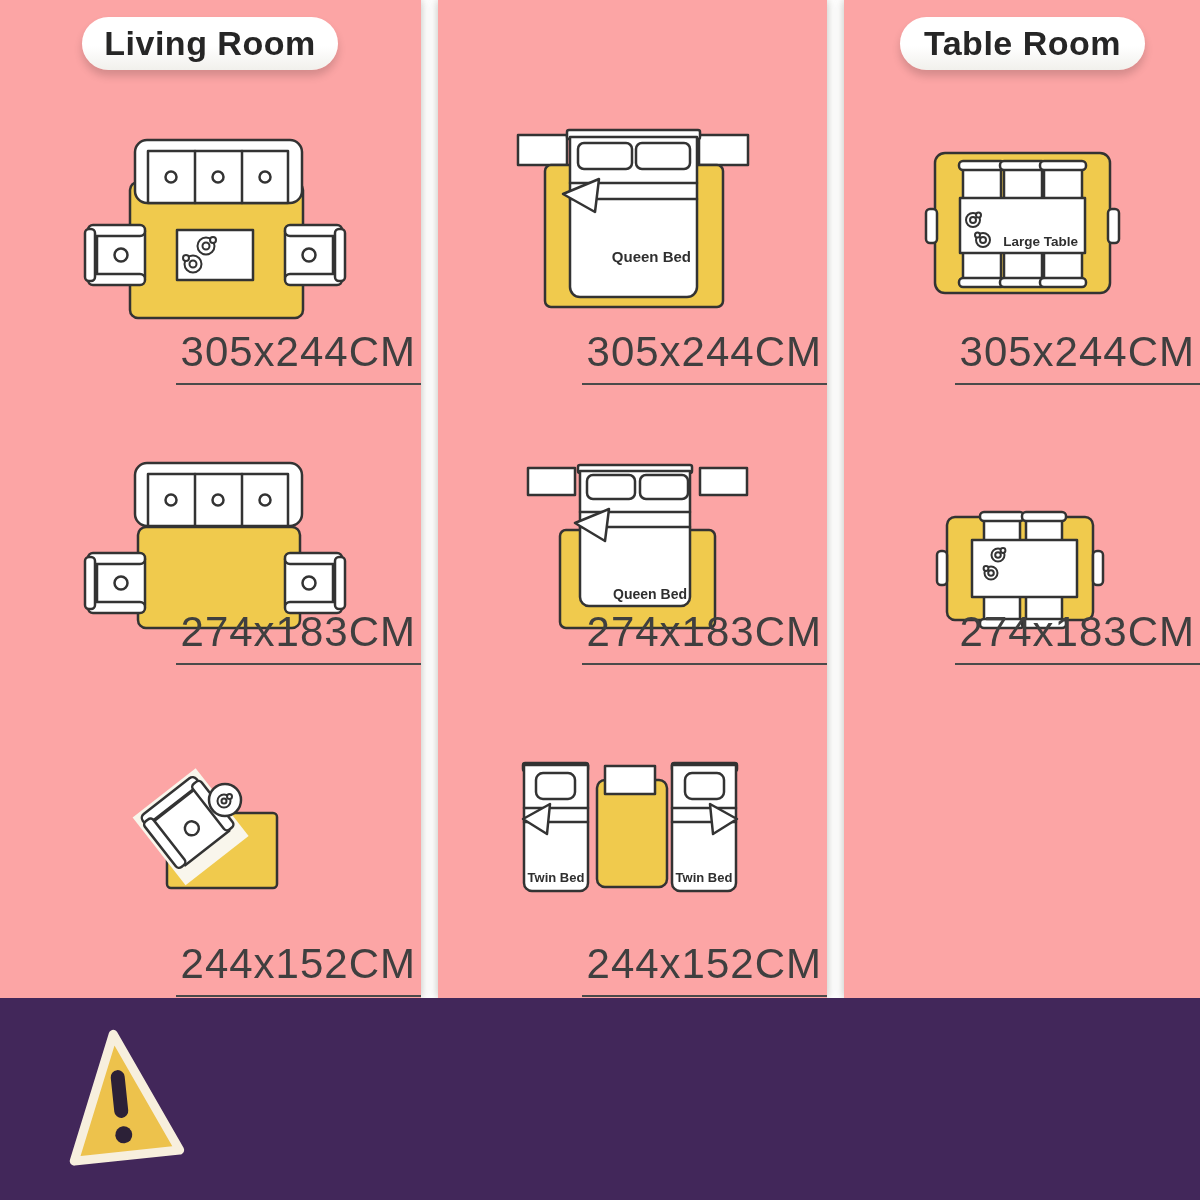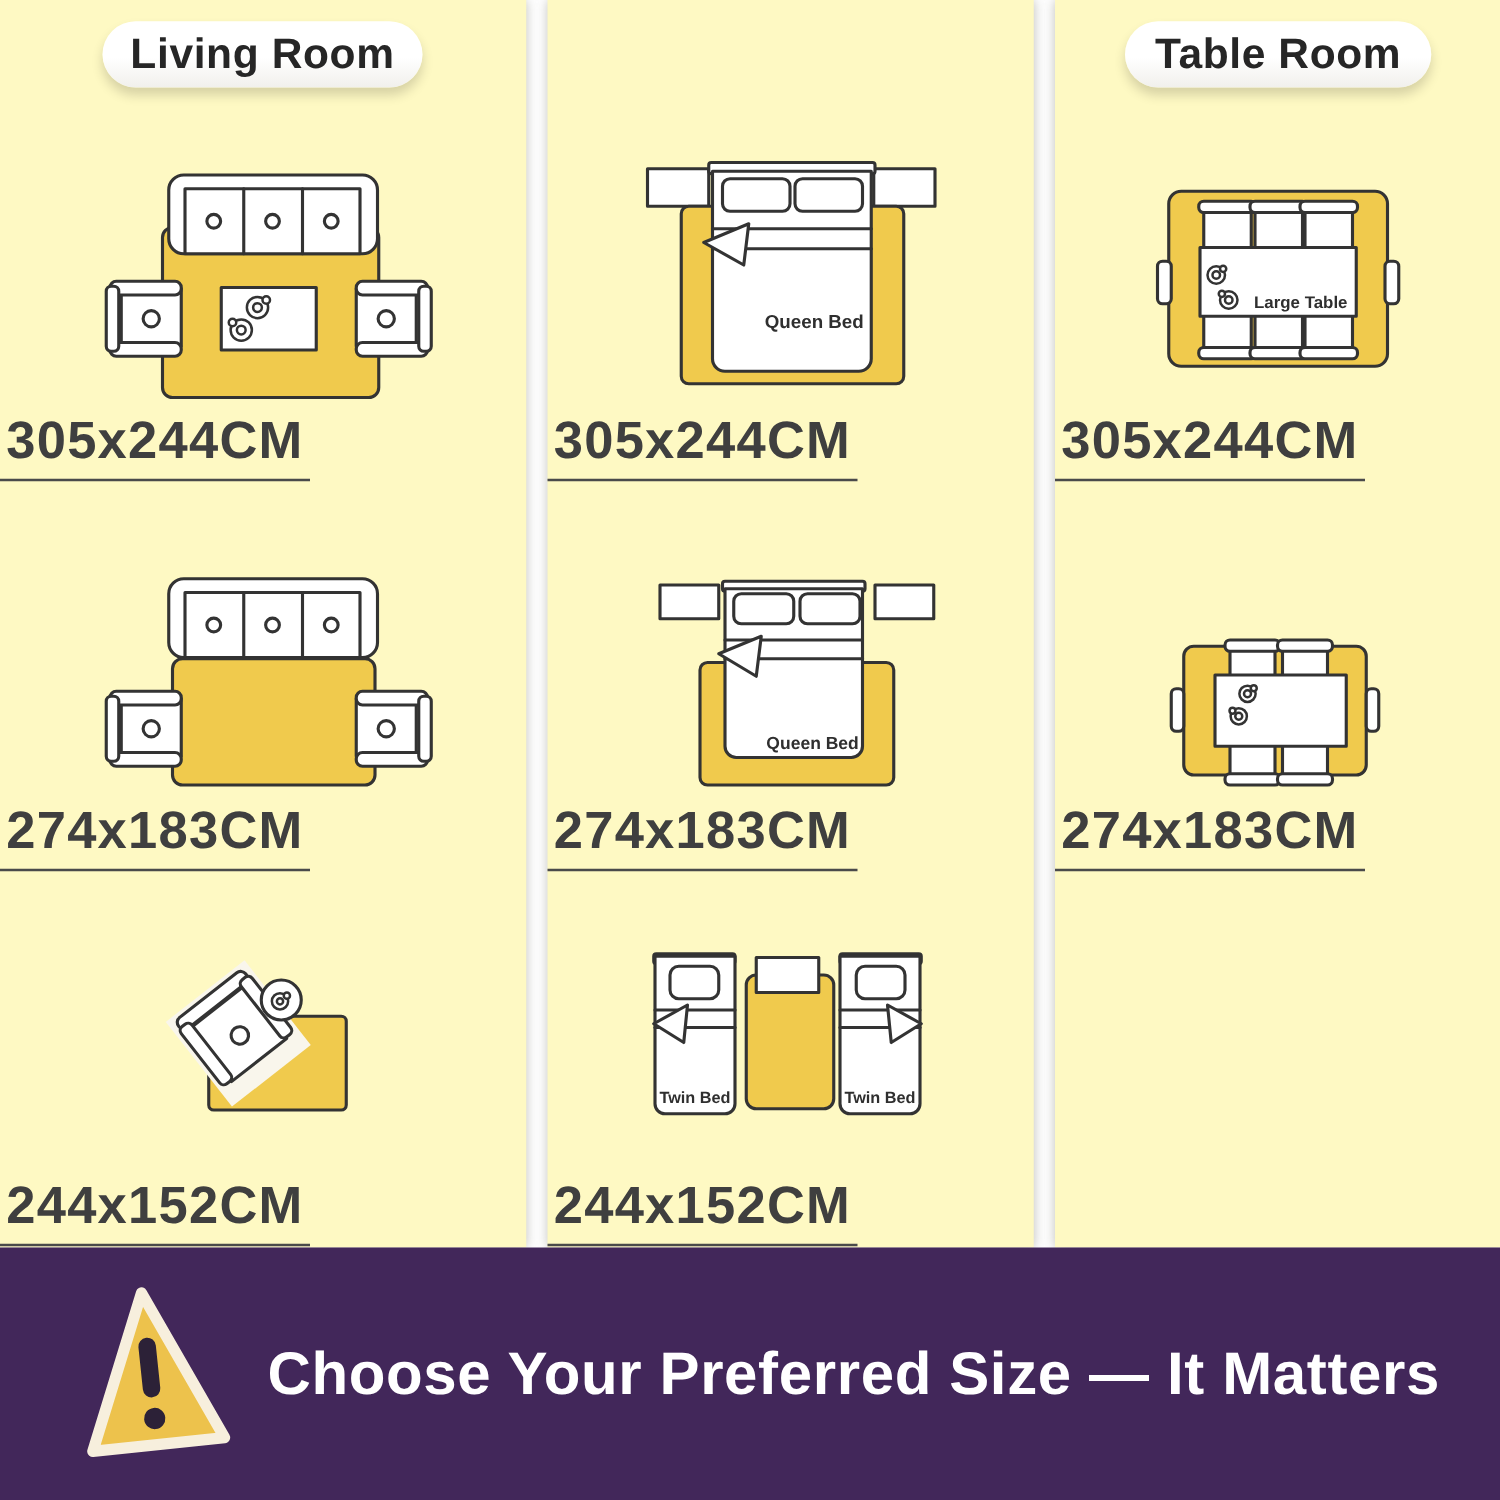--- a/index.html
+++ b/index.html
@@ -1,34 +1,34 @@
 <!DOCTYPE html>
 <html><head>
 <meta charset="utf-8">
 <style>
   *{margin:0;padding:0;box-sizing:border-box}
   html,body{background:#fff}
   .page{position:relative;width:1200px;height:1200px;background:#ffffff;overflow:hidden;
         font-family:"Liberation Sans",sans-serif}
-  .panel{position:absolute;top:0;height:998px;background:#fef9c3;
+  .panel{position:absolute;top:0;height:998px;background:#fca5a5;
          box-shadow:0 0 9px rgba(110,110,100,.45)}
   #panel-living{left:0;width:421px}
   #panel-bedroom{left:438px;width:389px}
   #panel-dining{left:844px;width:356px}
   .pill{position:absolute;top:17px;height:53px;background:linear-gradient(180deg,#ffffff 55%,#f1f0ec);
         border-radius:27px;display:flex;align-items:center;justify-content:center;
         font-size:34px;font-weight:600;color:#262626;letter-spacing:.5px;
         box-shadow:0 6px 9px rgba(0,0,0,.16)}
   #panel-living .pill{left:82px;width:256px}
   #panel-bedroom .pill{left:64px;width:261px}
   #panel-dining .pill{left:56px;width:245px}
-  .size{position:absolute;left:0;width:100%;text-align:left;font-size:42px;font-weight:700;
+  .size{position:absolute;left:0;width:100%;text-align:right;font-size:42px;font-weight:400;
         color:#3f3f3f;letter-spacing:1px}
   .size span{display:inline-block;border-bottom:2px solid #4a4a4a;padding:0 5px 7px}
-  .r1{top:328px}.r2{top:640px}.r3{top:940px}
+  .r1{top:328px}.r2{top:608px}.r3{top:940px}
   svg.illus{position:absolute;overflow:visible}
   .w{fill:#ffffff;stroke:#333;stroke-width:2.5;stroke-linejoin:round}
   .y{fill:#f0ca4d;stroke:#333;stroke-width:2.5;stroke-linejoin:round}
   .ln{stroke:#333;stroke-width:2.5;fill:none;stroke-linecap:round}
   .halo{fill:#f9f6ec;stroke:none}
   .cup circle{fill:#fff;stroke:#333;stroke-width:2}
   text.svgtext{font-family:"Liberation Sans",sans-serif;font-weight:600;fill:#2f2f2f}
   .banner{position:absolute;left:0;top:998px;width:1200px;height:202px;background:#42275a;
           display:flex;align-items:center}
   .warn{margin-left:58px;flex:0 0 auto}
@@ -273,16 +273,15 @@
   </div>
 
   <div class="banner">
     <svg class="warn" width="130" height="150" viewBox="0 0 130 150">
       <g transform="rotate(-6 62 75)">
         <polygon points="62,10 116,132 10,132" fill="#edc24c" stroke="#f7efdd" stroke-width="9" stroke-linejoin="round"></polygon>
         <rect x="55" y="46" width="14" height="48" rx="7" fill="#2c2137"></rect>
         <circle cx="62" cy="111" r="8.5" fill="#2c2137"></circle>
       </g>
     </svg>
-    <div class="banner-text">Choose Your Preferred Size — It Matters</div>
   </div>
 
 </div>
 
 </body></html>

